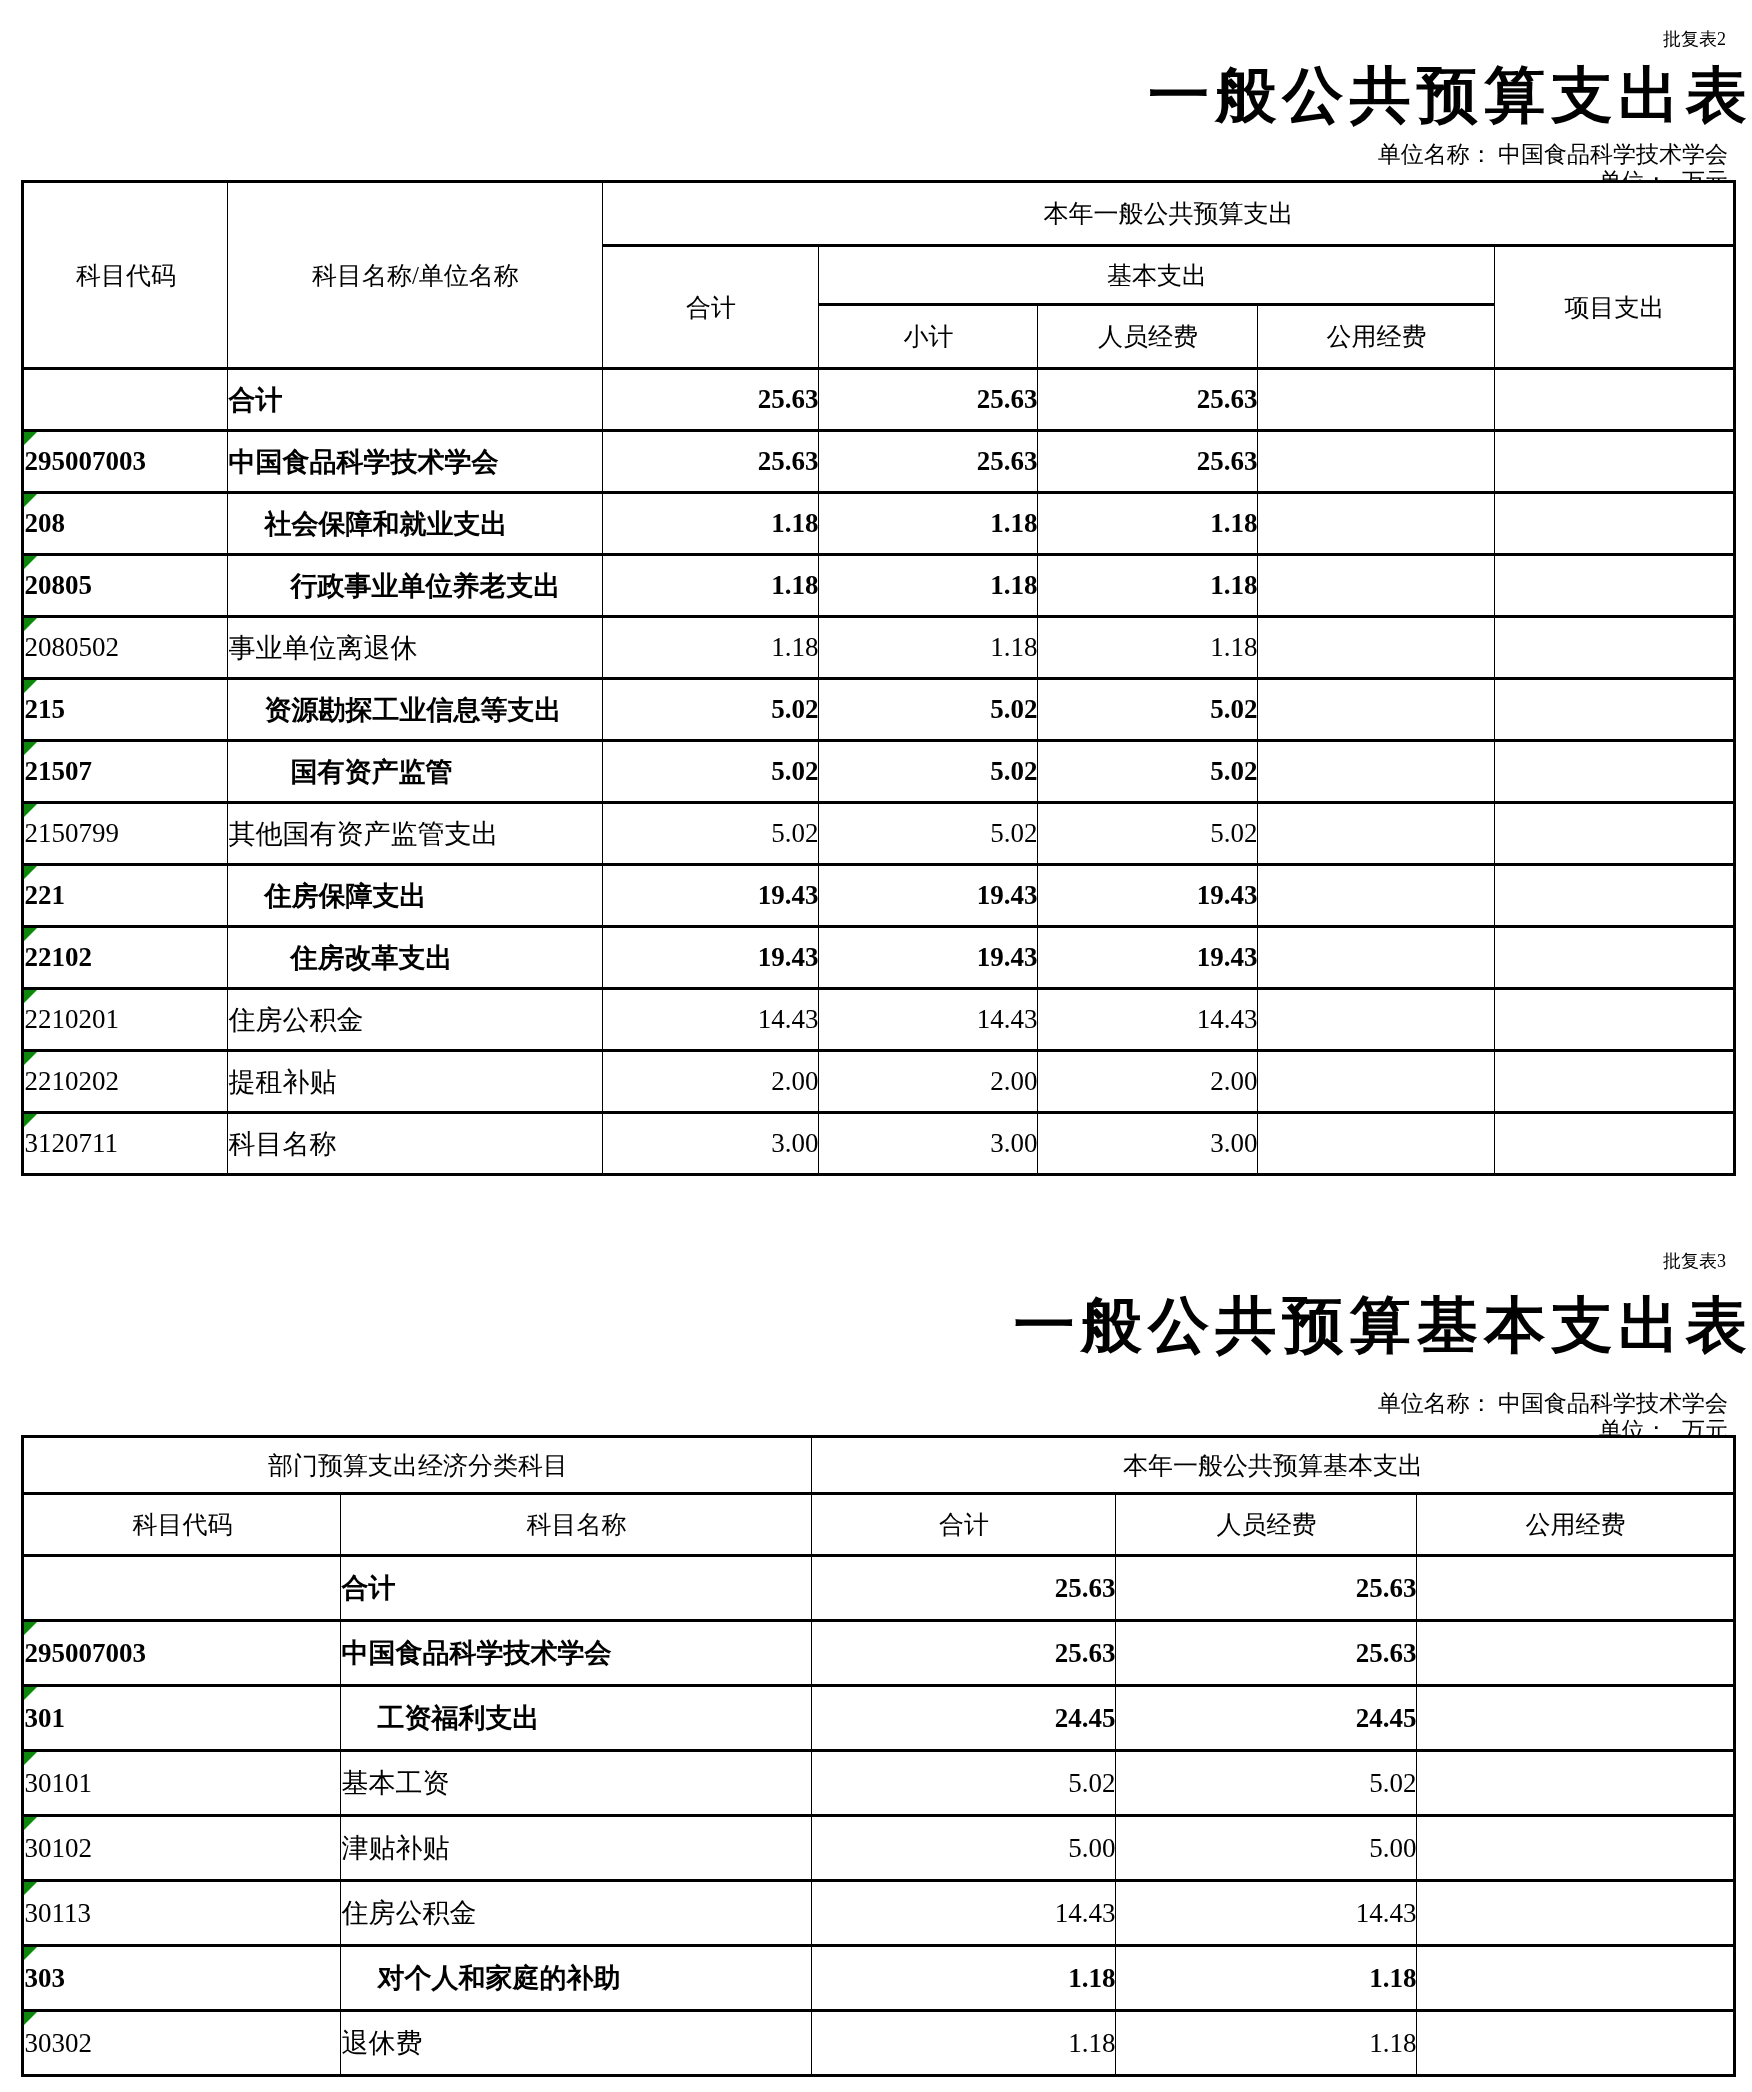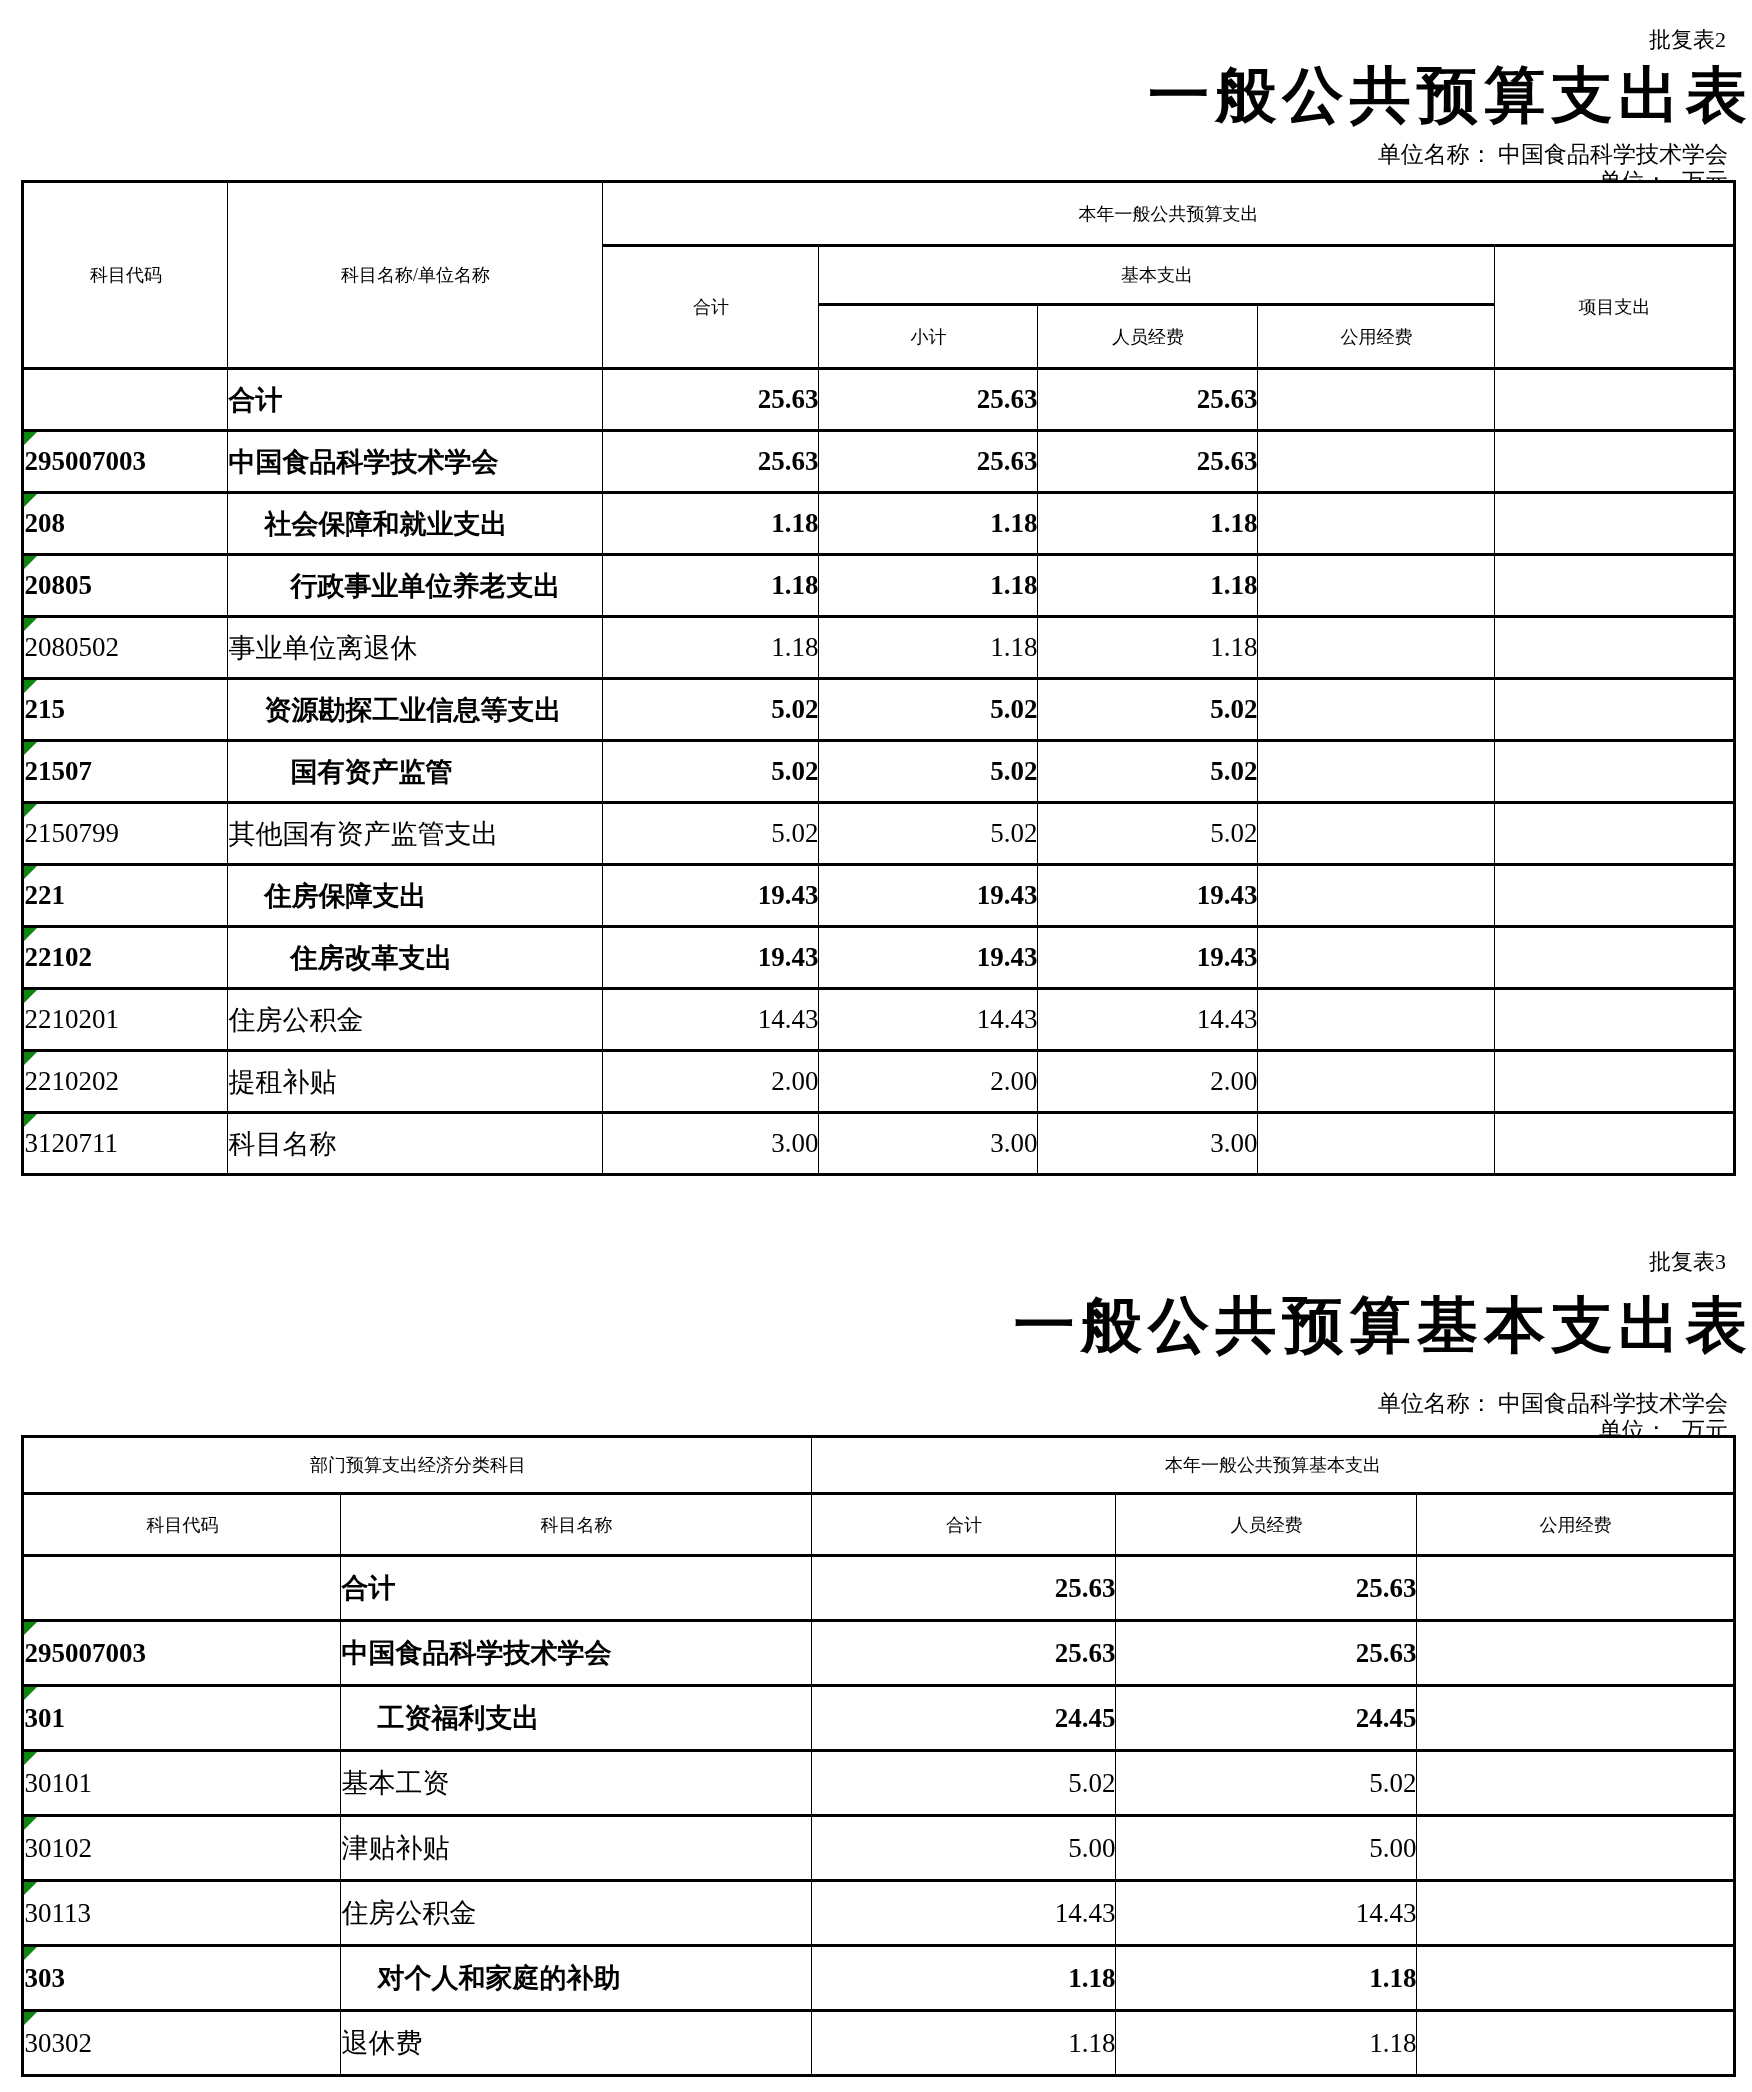--- a/index.html
+++ b/index.html
@@ -4,21 +4,21 @@
 <style>
   html,body{margin:0;padding:0;background:#ffffff;}
   body{
     width:1753px;height:2092px;
     font-family:"Liberation Serif","DejaVu Serif",serif;
     color:#000;
   }
   .sheet{position:relative;width:1753px;height:2092px;background:#fff;overflow:hidden;}
 
   .corner-tag{
-    position:absolute;right:27px;font-size:22px;line-height:25px;
+    position:absolute;right:27px;font-size:18px;line-height:25px;
   }
   .doc-title{
     position:absolute;left:0;width:100%;text-align:right;
     font-size:61px;font-weight:bold;letter-spacing:6.2px;line-height:1.1;
     white-space:nowrap;
   }
   .unit-line{
     position:absolute;left:19px;right:25px;
     display:flex;justify-content:space-between;align-items:flex-end;
     font-size:23px;line-height:27px;flex-direction:column;
@@ -32,21 +32,21 @@
     background:#fff;
     border:3.6px solid #000;
   }
   table.budget th, table.budget td{
     border:1.8px solid #000;
     border-top-width:3.6px;border-bottom-width:3.6px;
     padding:0;overflow:hidden;white-space:nowrap;
     vertical-align:middle;
   }
   table.budget th{
-    font-weight:normal;font-size:18px;text-align:center;
+    font-weight:normal;font-size:25px;text-align:center;
   }
   table.budget td{font-size:27px;}
 
   tr.hr-a{height:64px;} tr.hr-b{height:59px;} tr.hr-c{height:64px;}
   tr.t2-hr-a{height:57px;} tr.t2-hr-b{height:62px;}
   tr.dr1{height:62px;} tr.dr2{height:65px;}
   tr.b{font-weight:bold;}
 
   td.code{text-align:left;padding-left:5.3px;position:relative;}
   td.name{text-align:left;padding-left:7.1px;}

